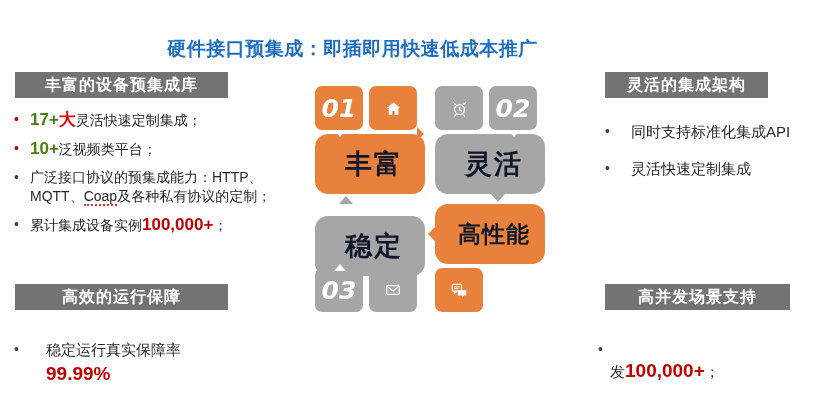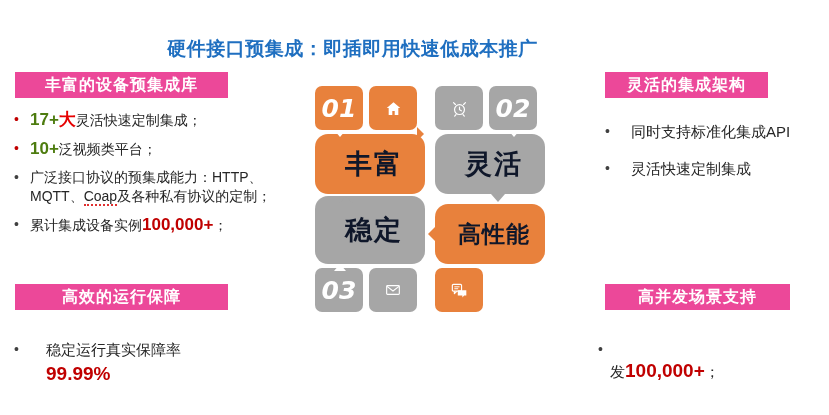--- a/index.html
+++ b/index.html
@@ -14,21 +14,21 @@
   .slide-title{
     position:absolute;left:13px;top:12px;width:679px;
     text-align:center;
     font-size:19px;font-weight:bold;color:#1F6FC0;
     letter-spacing:.5px;
     margin-top:24px;
   }
 
   
   .ribbon{
-    position:absolute;height:26px;background:#ec4899;
+    position:absolute;height:26px;background:#737373;
     color:#ffffff;font-size:16px;font-weight:bold;
     display:flex;align-items:center;justify-content:center;
     letter-spacing:1px;
   }
 
   
   .blk{position:absolute;}
   .bl-row{display:flex;align-items:flex-start;margin-bottom:9px;}
   .dot{flex:0 0 auto;color:#404040;font-size:14px;line-height:19px;}
   .dot.red{color:#C00000;}
@@ -160,21 +160,21 @@
           <path d="M12 10v3.7l2.6 1.6" fill="none" stroke="#fff" stroke-width="1.6" stroke-linecap="round"></path>
           <path d="M6.2 6.3 3.6 3.7M17.8 6.3l2.6-2.6M7 20.5l-1.8 2.2M17 20.5l1.8 2.2" stroke="#fff" stroke-width="1.7" stroke-linecap="round"></path>
         </svg>
       </span>
     </div>
     <div class="tab gy" style="left:186px;top:0px;">02</div>
     <div class="mainbox gy" style="left:132px;top:48px;width:102px;height:60px;">灵活</div>
     <div class="notch" style="left:205px;top:44px;border-left:6px solid transparent;border-right:6px solid transparent;border-top:7px solid #fff;"></div>
     <div class="notch" style="left:188px;top:108px;border-left:7px solid transparent;border-right:7px solid transparent;border-top:8px solid #A6A6A6;"></div>
 
-    <div class="mainbox gy" style="left:12px;top:110px;width:102px;height:68px;">稳定</div>
+    <div class="mainbox gy" style="left:12px;top:130px;width:102px;height:60px;">稳定</div>
     <div class="tab gy" style="left:12px;top:182px;">03</div>
     <div class="icobox gy" style="left:66px;top:182px;">
       <span>
         <svg width="16" height="16" viewBox="0 0 24 24">
           <rect x="2.5" y="5.5" width="19" height="13" rx="1.2" fill="none" stroke="#fff" stroke-width="1.7"></rect>
           <path d="M3 6.5l9 7 9-7" fill="none" stroke="#fff" stroke-width="1.7"></path>
         </svg>
       </span>
     </div>
     <div class="notch" style="left:31px;top:178px;border-left:6px solid transparent;border-right:6px solid transparent;border-bottom:7px solid #fff;"></div>

